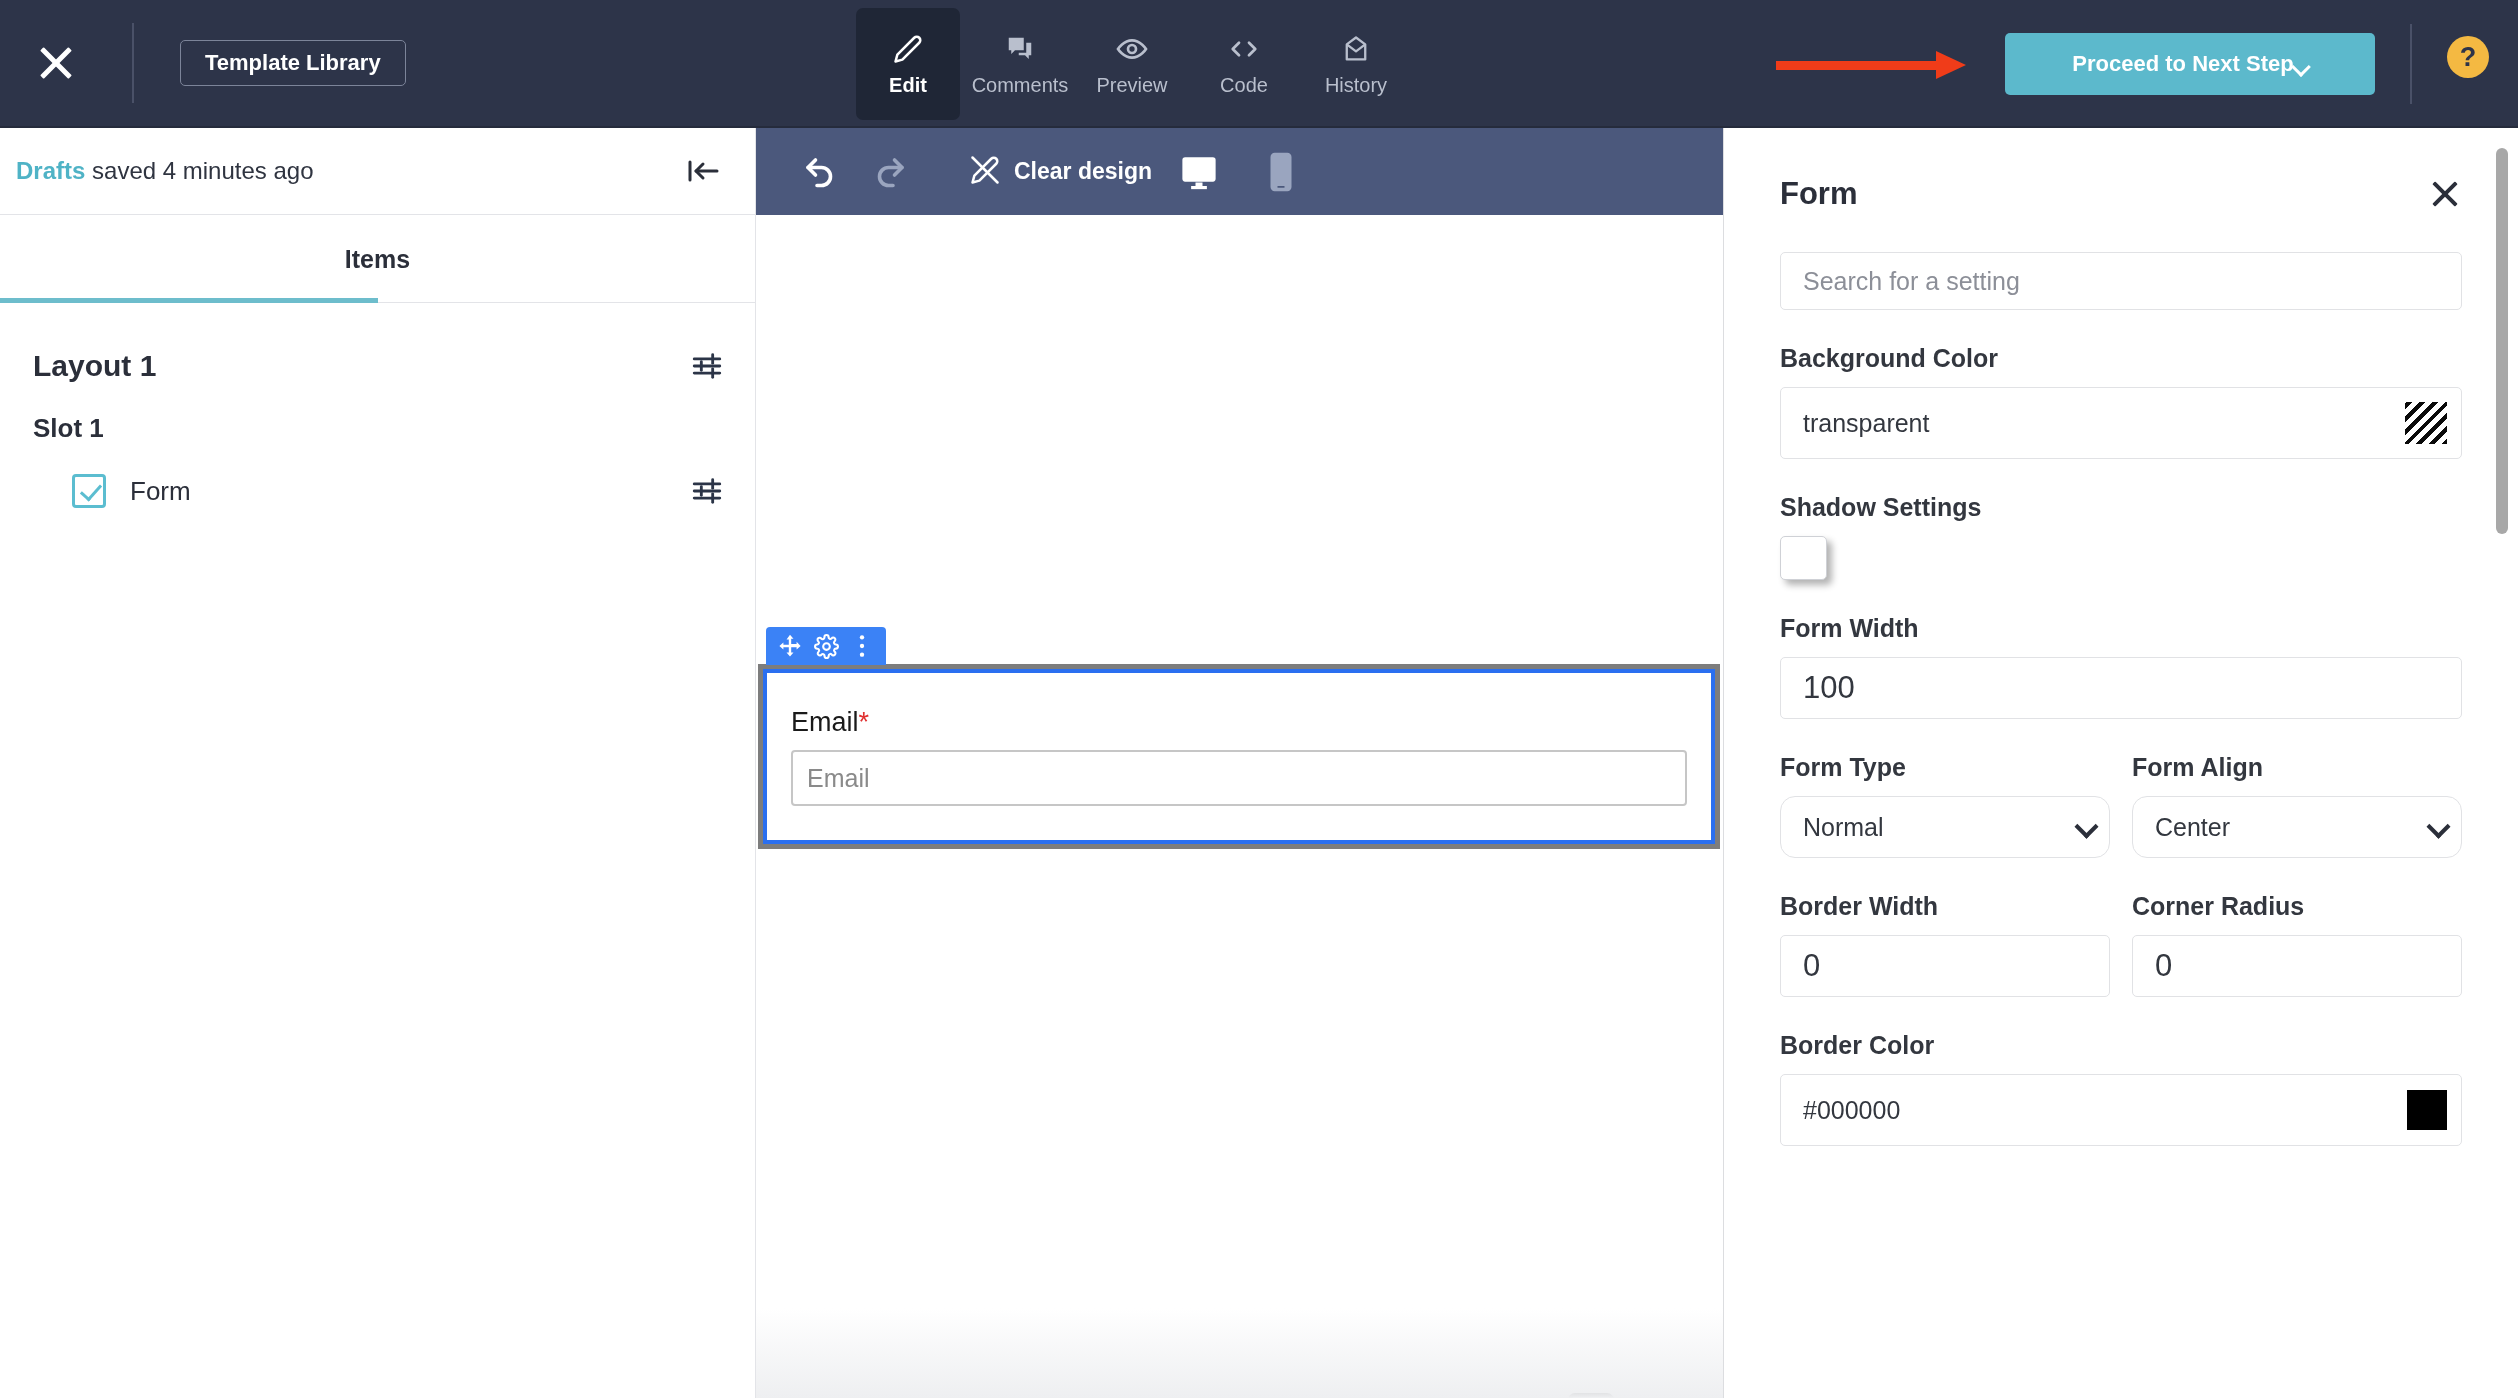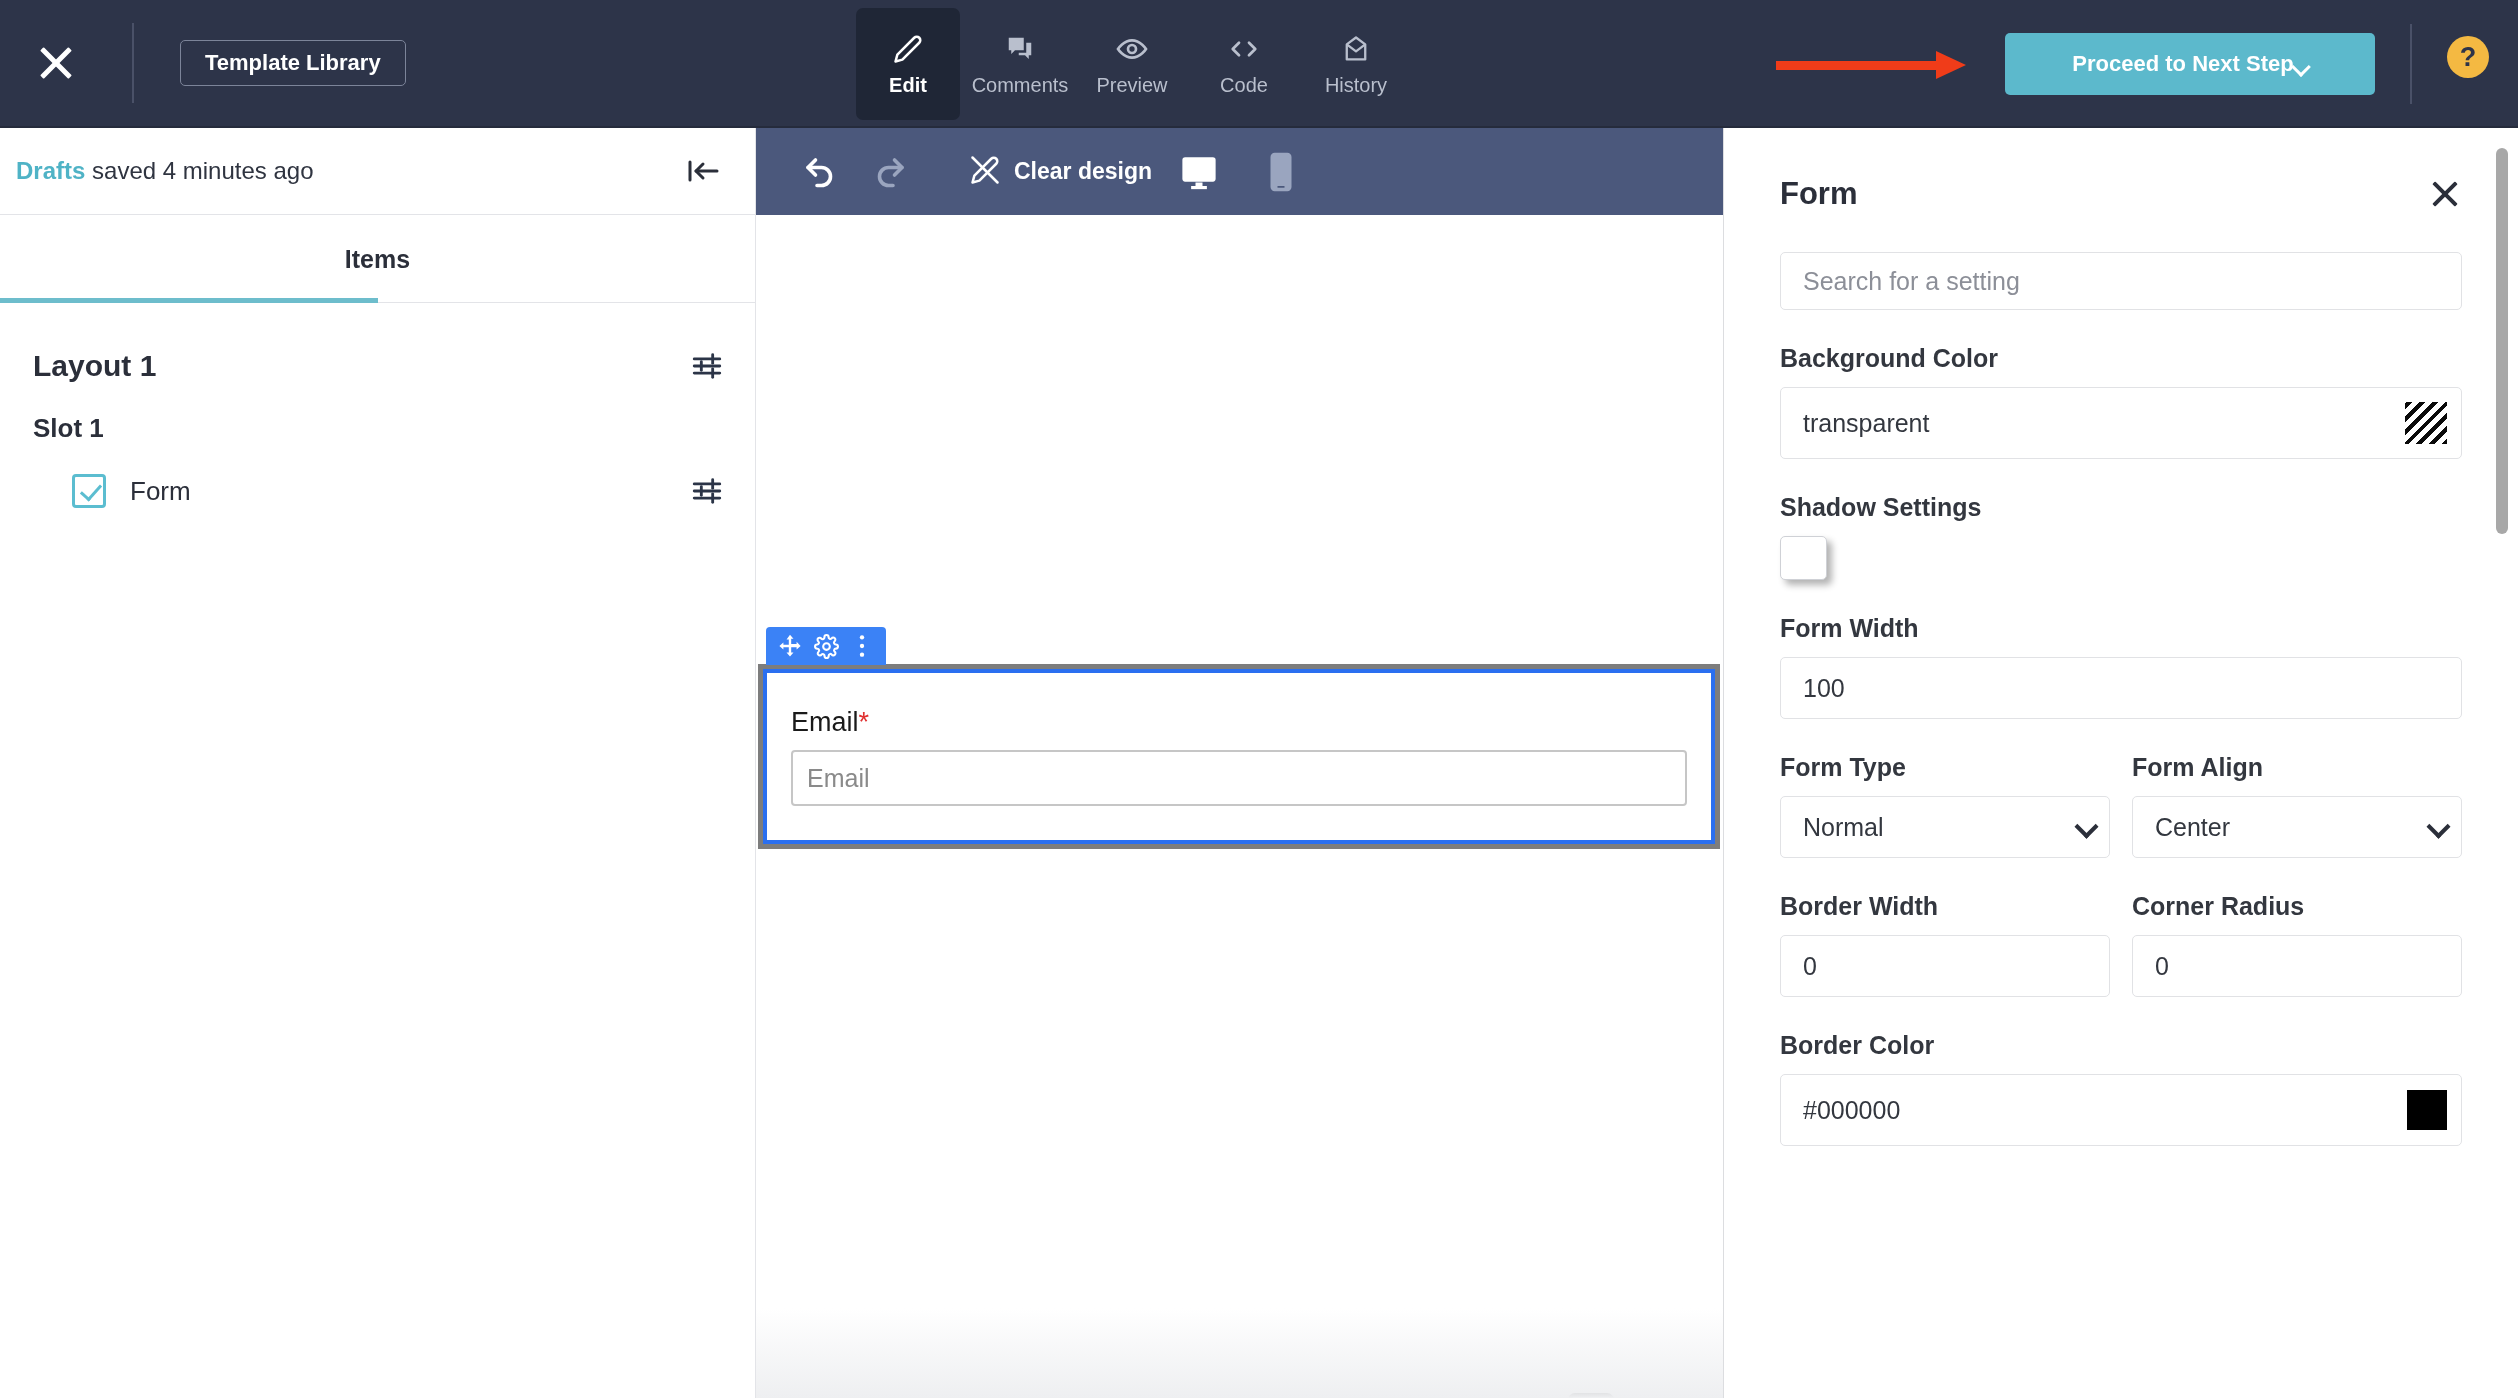--- a/index.html
+++ b/index.html
@@ -210,27 +210,27 @@
       repeating-linear-gradient(-45deg, #0a0a0a 0 4px, #ffffff 4px 9px);
   }
   .swatch-black { margin-left: auto; width: 40px; height: 40px; background: #000000; }
 
   .shadow-chip {
     width: 47px; height: 44px; background: #ffffff; border: 1px solid #cfd1d6; border-radius: 5px;
     box-shadow: 5px 5px 7px rgba(0,0,0,0.30); cursor: pointer;
   }
   .num-field {
     width: 100%; height: 62px; border: 1px solid #e1e2e5; border-radius: 5px;
-    font-size: 25px; color: #33373f; padding: 0 22px; background: #ffffff;
+    font-size: 31px; color: #33373f; padding: 0 22px; background: #ffffff;
     font-family: "Liberation Sans", sans-serif;
   }
   .two-col { display: flex; gap: 22px; margin-bottom: 34px; }
   .two-col > div { flex: 1; }
   .sel-field {
-    width: 100%; height: 62px; border: 1px solid #e1e2e5; border-radius: 5px;
+    width: 100%; height: 62px; border: 1px solid #e1e2e5; border-radius: 15px;
     background: #ffffff; display: flex; align-items: center; padding: 0 18px 0 22px; cursor: pointer;
   }
   .sel-field .sv { font-size: 25px; color: #33373f; }
   .chev-d { margin-left: auto; width: 13px; height: 13px; position: relative; }
   .chev-d:after {
     content: ""; position: absolute; left: 0; top: 0; width: 13px; height: 13px;
     border-right: 4px solid #2b2f3a; border-bottom: 4px solid #2b2f3a;
     transform: rotate(45deg) translate(-2px,-2px);
   }
   .rp-scroll { position: absolute; right: 10px; top: 20px; width: 12px; height: 386px;

